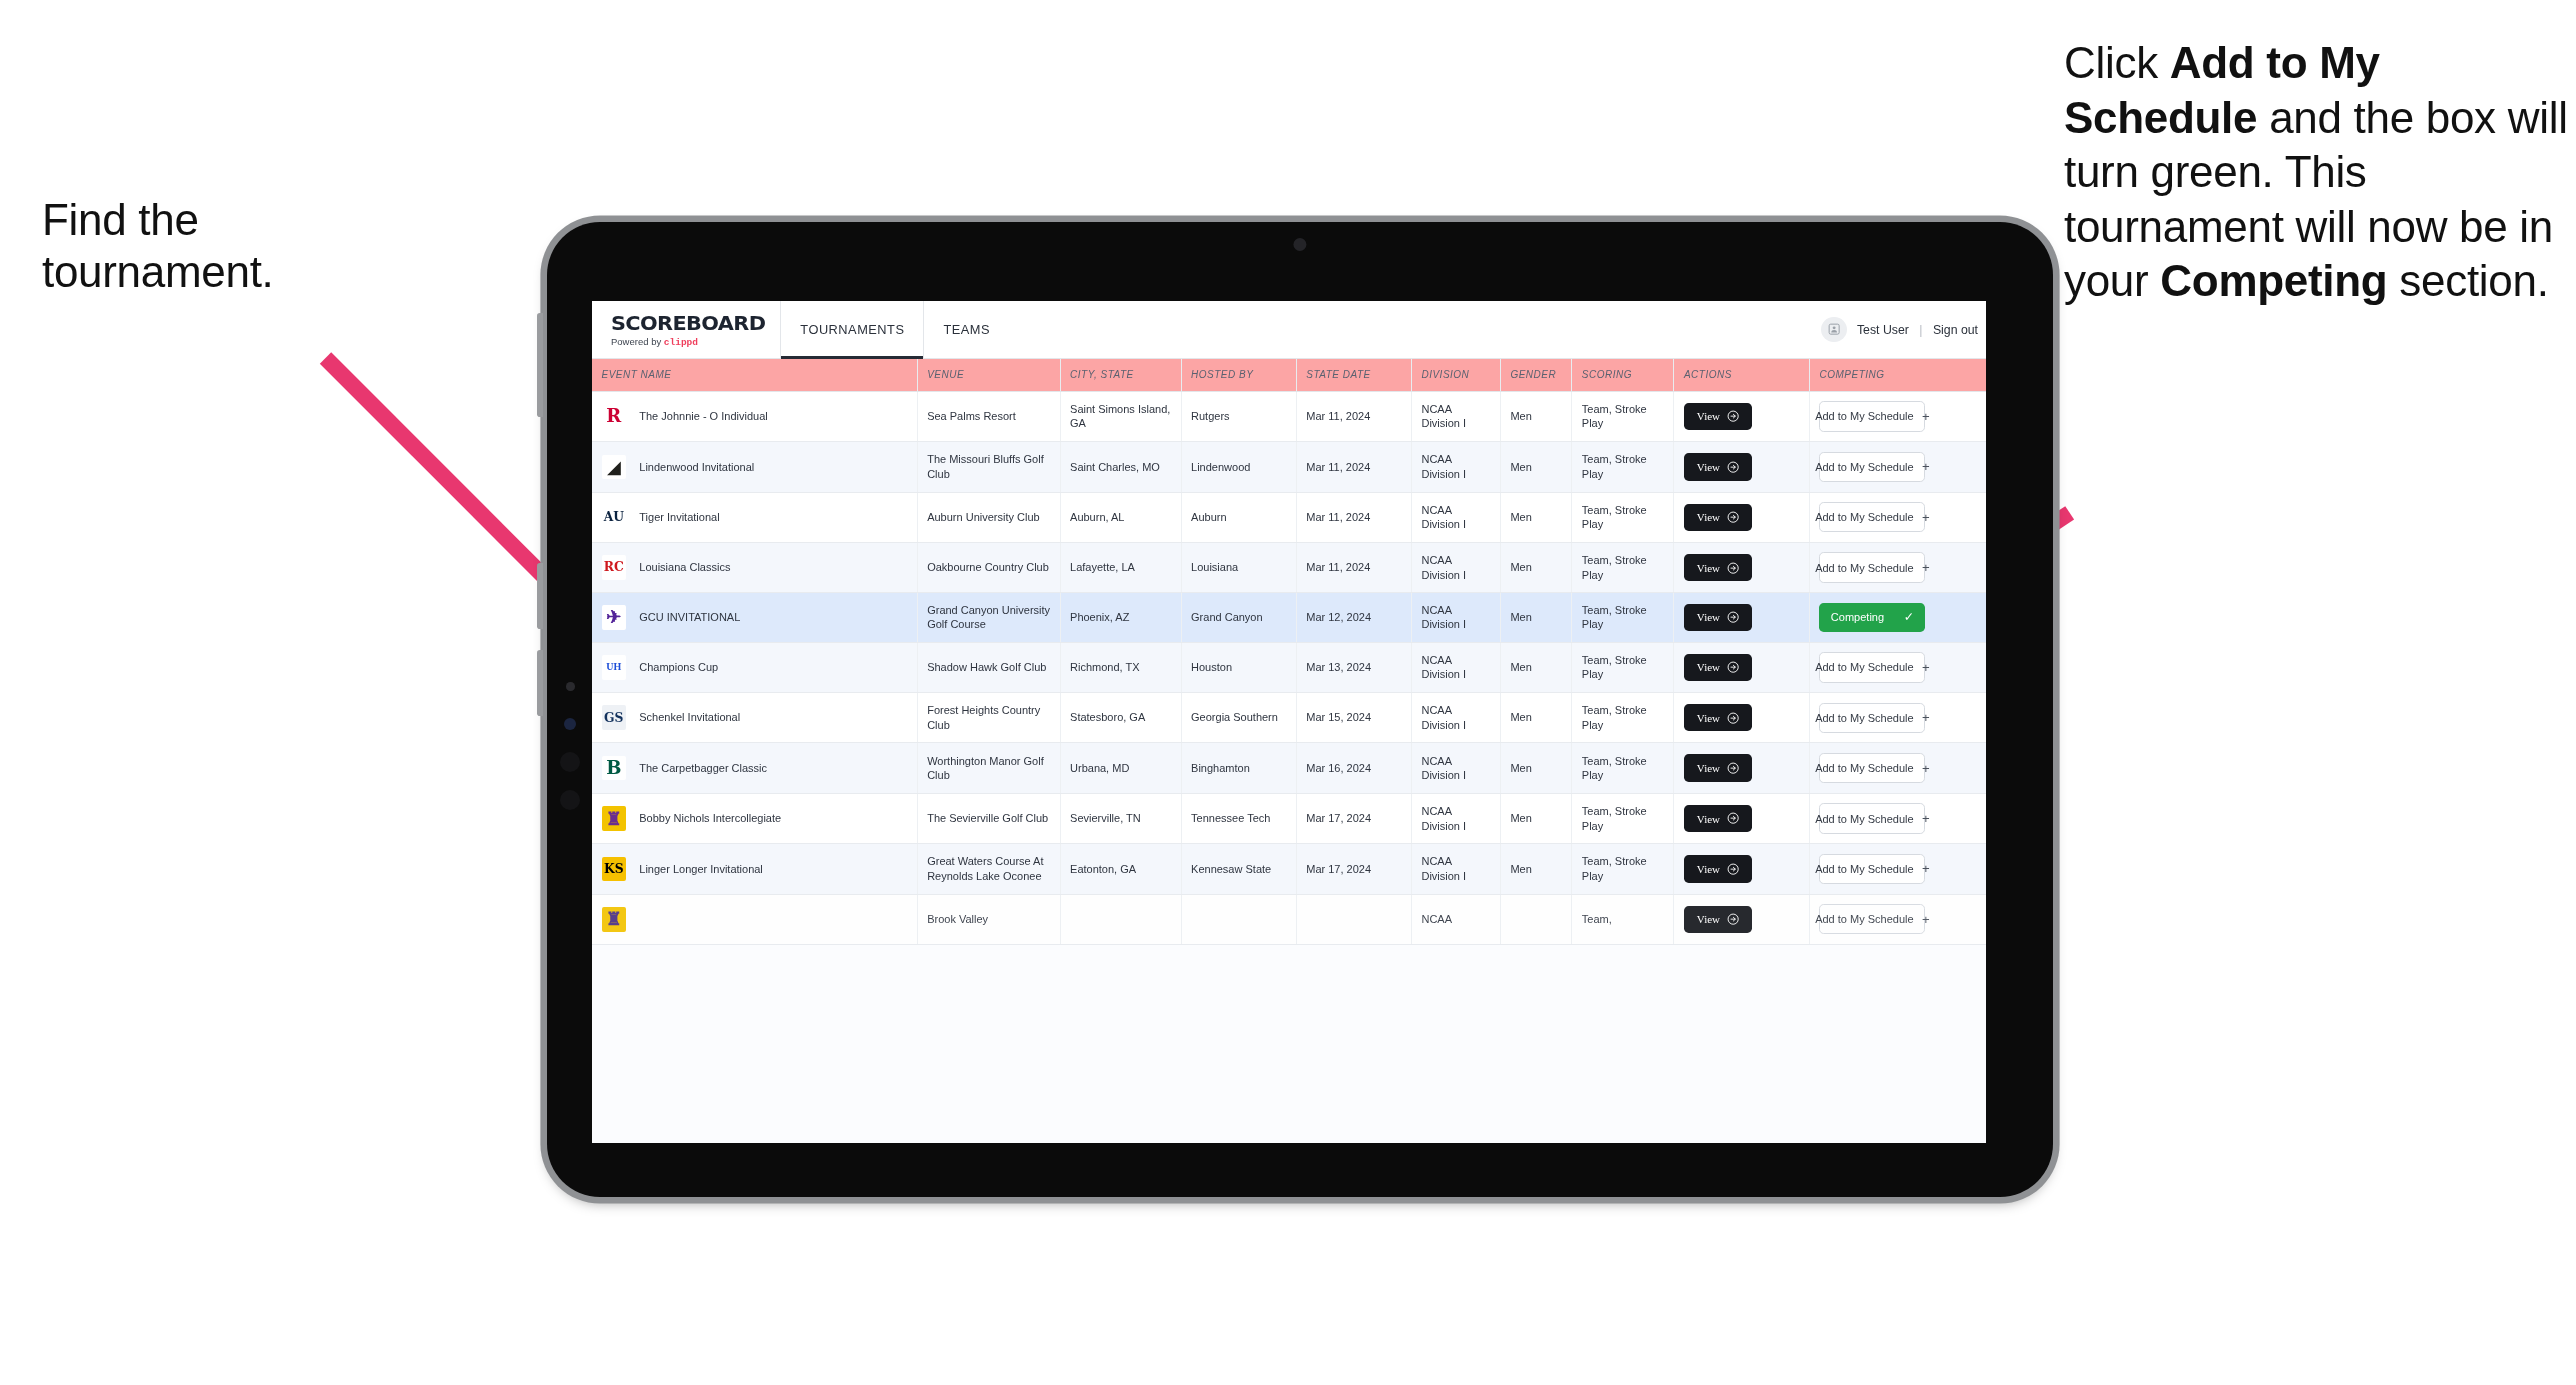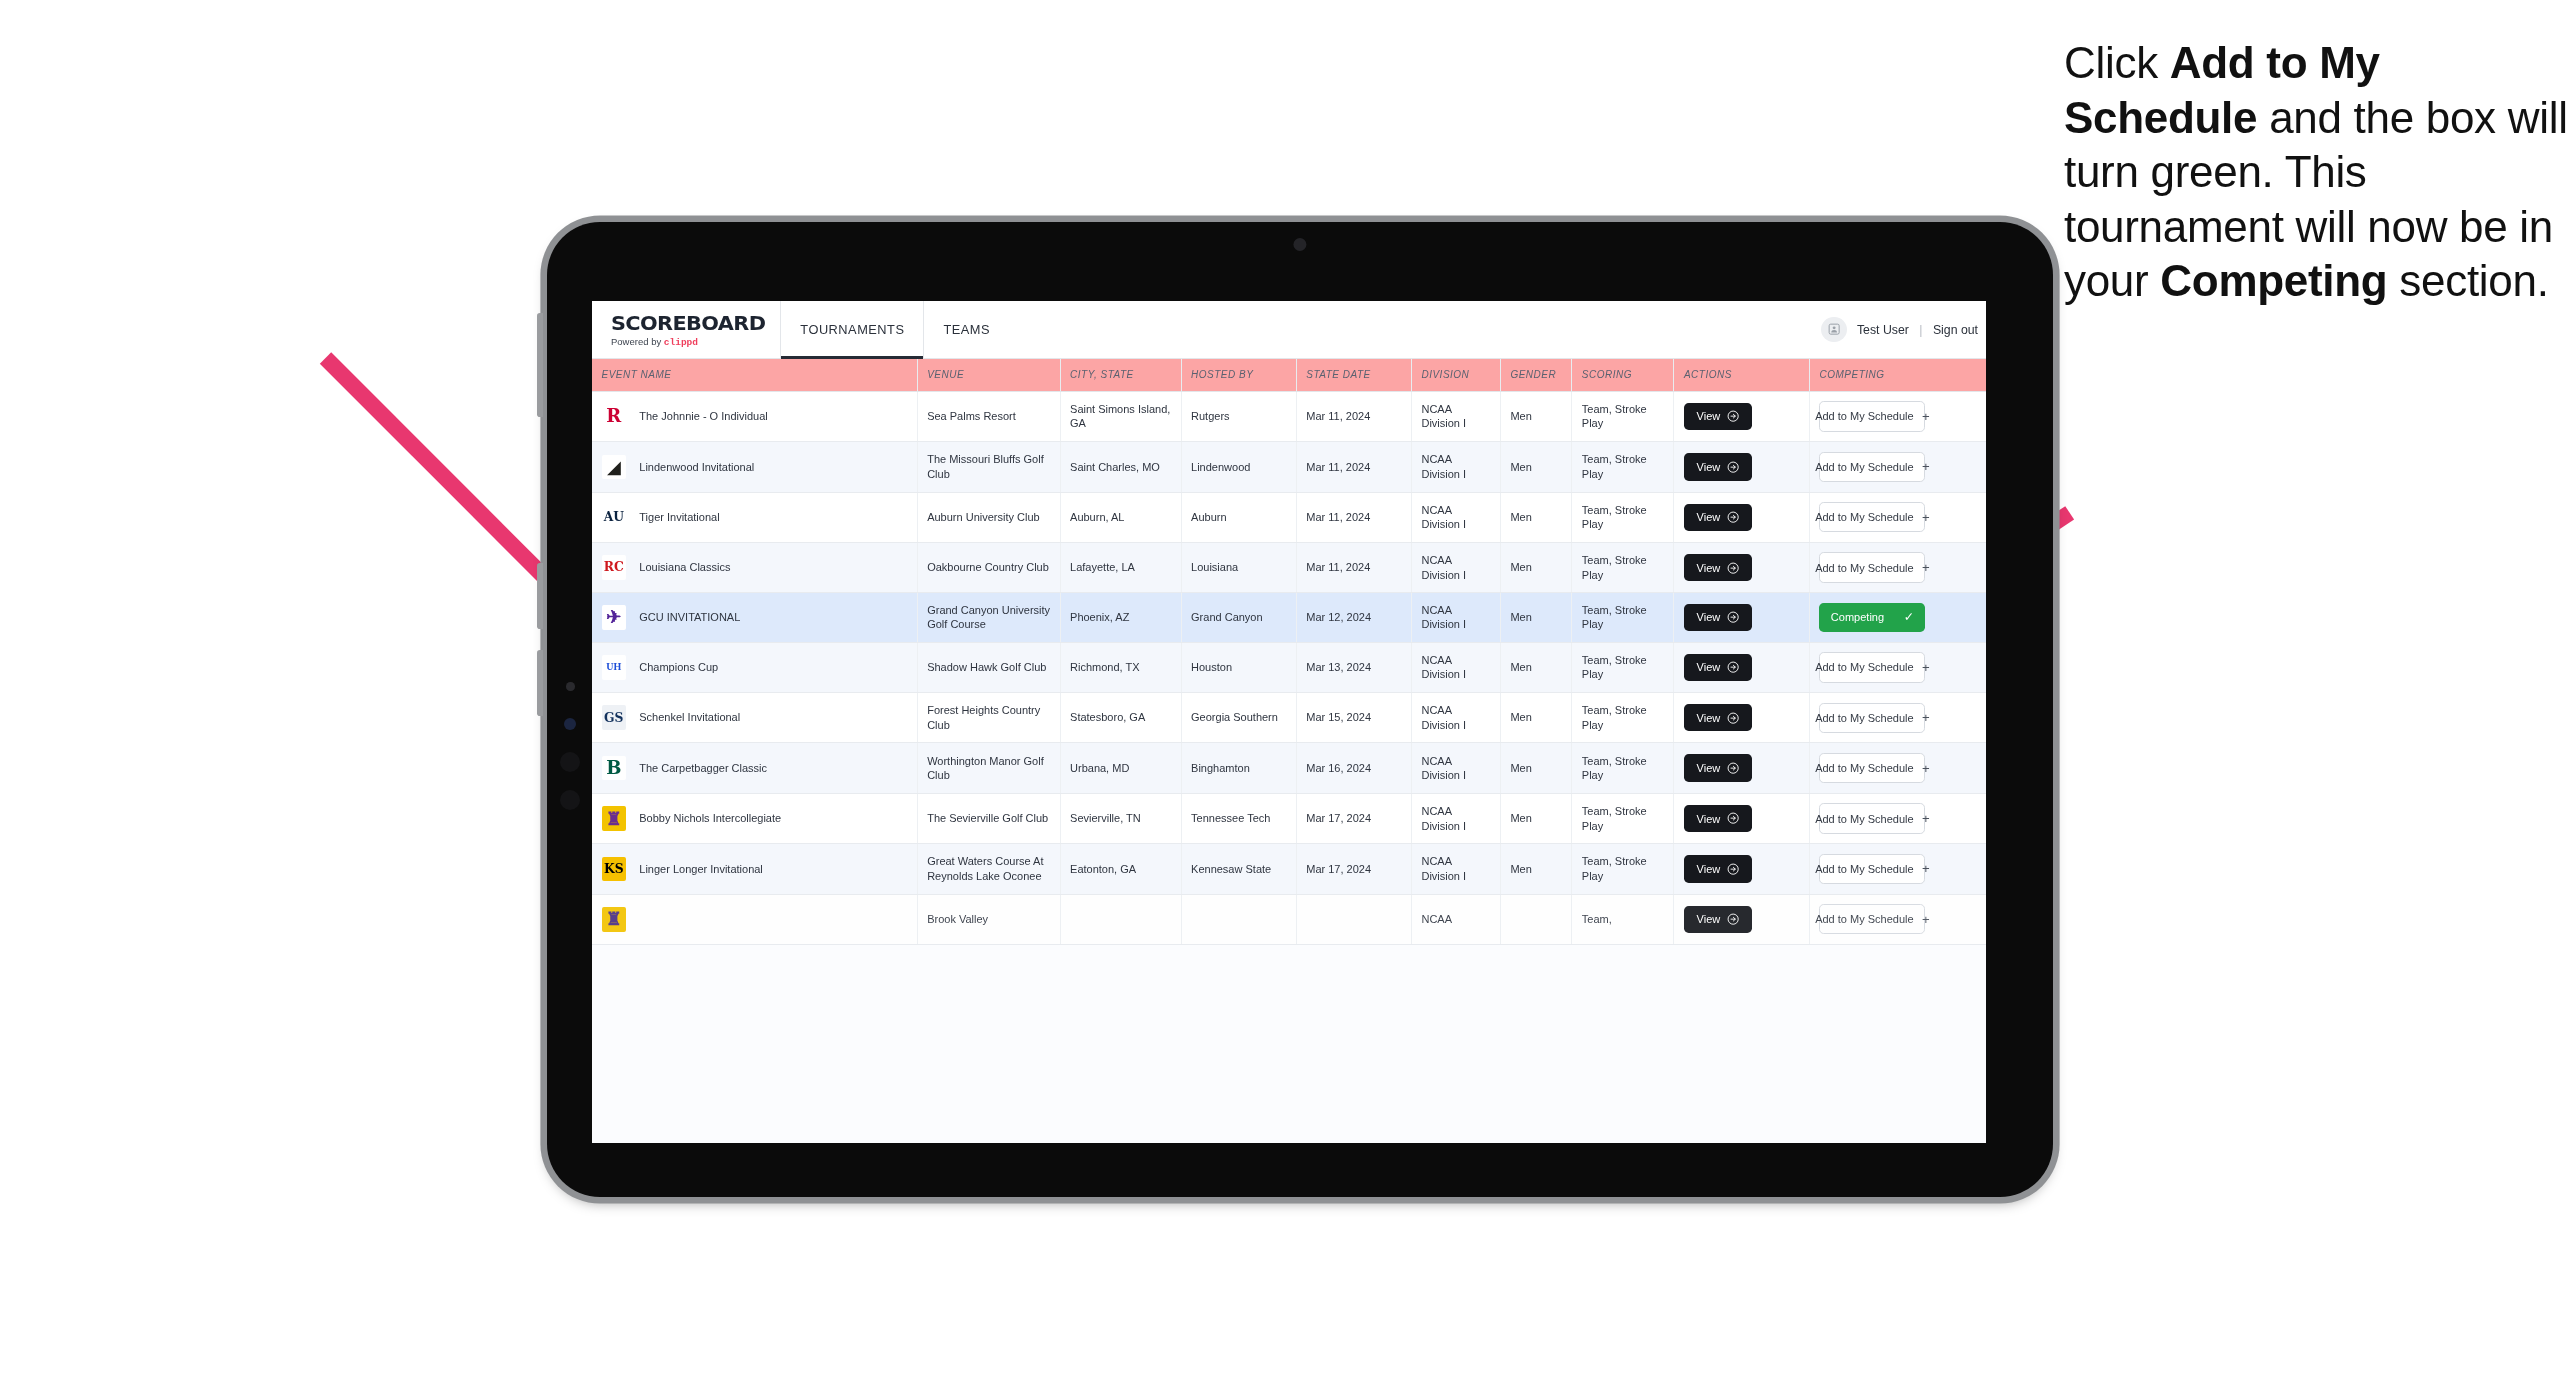--- a/index.html
+++ b/index.html
@@ -269,21 +269,21 @@
     align-items: center;
     justify-content: center;
     gap: 6.6px;
     background: #16181d;
     color: #ffffff;
     border: none;
     border-radius: 4.7px;
     padding: 7.6px 12.3px;
     font-size: 11px;
     cursor: pointer;
-    font-family: Liberation Sans, sans-serif;
+    font-family: Liberation Serif, serif;
     min-width: 68px;
   }
   .btn-add {
     display: inline-flex;
     align-items: center;
     justify-content: center;
     gap: 8.5px;
     background: #ffffff;
     color: #343a44;
     border: 0.9px solid #d6dae0;
@@ -311,20 +311,24 @@
     font-family: "Liberation Sans", sans-serif;
   }
   .plus-glyph { font-size: 13.2px; line-height: 1; color: #4a515c; }
   .check-glyph { font-size: 12.3px; line-height: 1; }
 </style>
 </head>
 <body>
 
 <div id="stage">
 
+  <div class="annotation" id="annotation-left">
+    <span>Find the</span><br>
+    <span>tournament.</span>
+  </div>
 
   <svg class="arrow-svg" id="arrow-left-svg" viewBox="0 0 360 350">
     <line x1="14" y1="18" x2="296" y2="300" stroke="#e8376f" stroke-width="17" stroke-linecap="butt"></line>
     <polygon points="330,338 250,322 276,278" fill="#e8376f"></polygon>
   </svg>
 
   <div class="annotation" id="annotation-right">
     <span>Click </span><b>Add to My Schedule</b><span> and the box will turn green. This tournament will now be in your </span><b>Competing</b><span> section.</span>
   </div>
 

